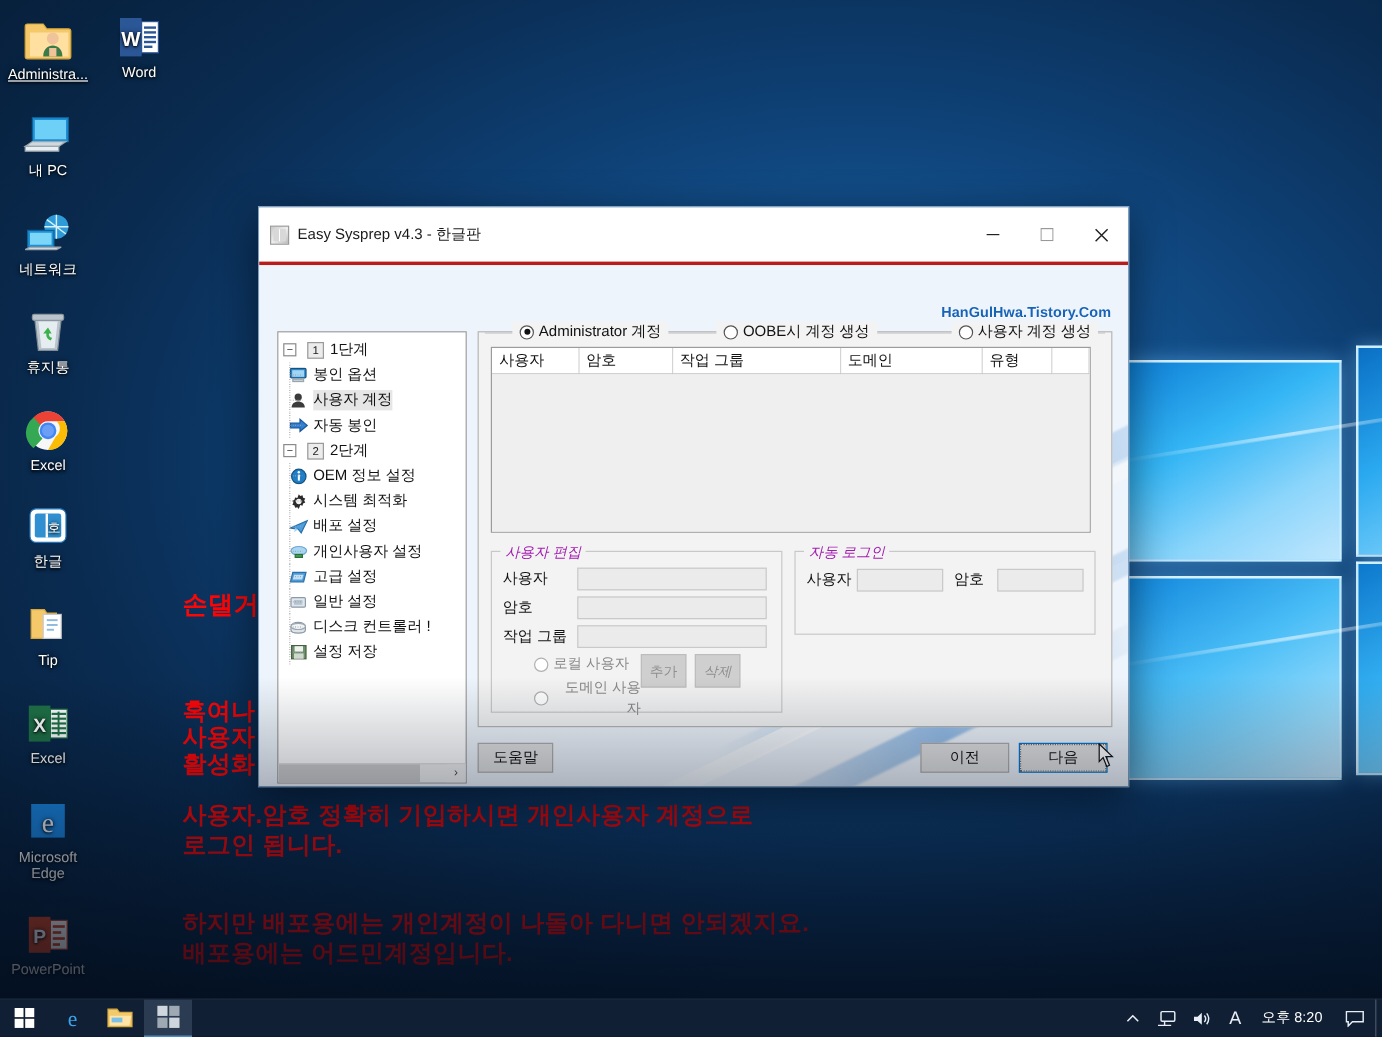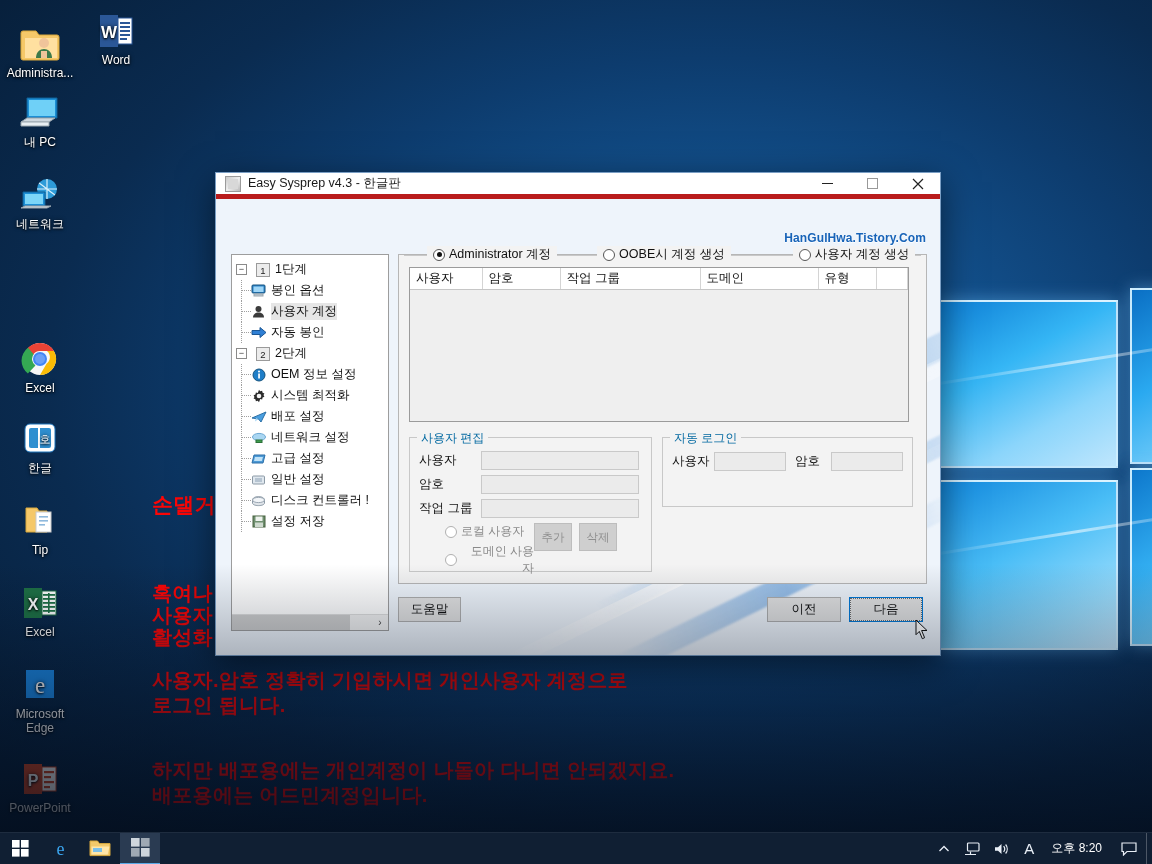--- a/index.html
+++ b/index.html
@@ -67,22 +67,22 @@
   #showdesk { width:6px; height:32px; border-left:1px solid rgba(255,255,255,.25); }
 
   
   #win {
     position:absolute; left:215px; top:172px; width:726px; height:484px;
     background:#f0f0f0; border:1px solid #7a9ec4;
     box-shadow: 0 10px 34px rgba(0,0,0,.55);
     display:flex; flex-direction:column;
   }
   #titlebar {
-    height:26px; background:#ffffff; display:flex; align-items:center;
-    border-bottom:5px solid #b91c1c; flex:none;
+    height:48px; background:#ffffff; display:flex; align-items:center;
+    border-bottom:3px solid #b91c1c; flex:none;
   }
   #titlebar .ticon {
     width:16px; height:16px; margin:0 7px 0 9px; flex:none;
     background:
       linear-gradient(135deg,#c9c9c9 0%,#efefef 50%,#b9b9b9 100%);
     border:1px solid #9b9b9b;
     position:relative;
   }
   #titlebar .ticon::after{
     content:""; position:absolute; left:2px; top:2px; right:2px; bottom:2px;
@@ -120,21 +120,21 @@
   }
   #tree-scroll { position:absolute; left:0; right:0; bottom:0; height:16px; background:#f0f0f0; border-top:1px solid #ddd; }
   #tree-scroll .thumb { position:absolute; left:0; top:0; width:118px; height:15px; background:#cdcdcd; }
   #tree-scroll .arrow-r { position:absolute; right:0; top:0; width:16px; height:15px;
       display:flex; align-items:center; justify-content:center; font-size:10px; color:#444; background:#f0f0f0; }
   .tnode { display:flex; align-items:center; height:21px; padding-left:4px; white-space:nowrap; }
   .tnode .exp { width:11px; height:11px; border:1px solid #8a8a8a; background:#fff; color:#333;
       font-size:9px; line-height:9px; text-align:center; margin-right:3px; flex:none; }
   .tnode .numbox { width:14px; height:14px; border:1px solid #9a9a9a; background:#ececec;
       font-size:9.5px; line-height:13px; text-align:center; margin-right:5px; flex:none; color:#222; }
-  .tchild { display:flex; align-items:center; height:21px; padding-left:18px; white-space:nowrap; position:relative; }
+  .tchild { display:flex; align-items:center; height:21px; padding-left:8px; white-space:nowrap; position:relative; }
   .tchild .ico { width:17px; height:15px; margin-right:4px; flex:none; display:flex; align-items:center; justify-content:center; }
   .tchild.sel .txt { background:#e6e6e6; }
   .dots { position:absolute; left:9px; top:0; bottom:0; width:1px;
     background-image:linear-gradient(to bottom, #a0a0a0 1px, transparent 1px);
     background-size:1px 2px; }
   .dash { position:absolute; left:10px; top:10px; width:10px; height:1px;
     background-image:linear-gradient(to right, #a0a0a0 1px, transparent 1px);
     background-size:2px 1px; }
 
   
@@ -158,21 +158,21 @@
     padding:2px 6px; height:21px; background:#fff;
     border-right:1px solid #d4d4d4; border-bottom:1px solid #c6c6c6;
   }
   #grid .body { height:132px; background:#efefef; }
 
   .fieldset {
     position:absolute; border:1px solid #c8c8c8; background:transparent;
   }
   .fieldset > .legend {
     position:absolute; top:-8px; left:7px; background:#f3f3f3; padding:0 4px;
-    font-size:12px; color:#0369a1;
+    font-size:12px; color:#a21caf;font-style:italic;
   }
   .frow { display:flex; align-items:center; margin-bottom:5px; }
   .flabel { font-size:12.5px; color:#111; }
   .finput {
     background:#ebebeb; border:1px solid #c9c9c9; height:19px;
   }
   .btn-sm {
     background:#cfcfcf; border:1px solid #bdbdbd; color:#8e8e8e;
     font-size:11.5px; width:38px; height:28px;
   }
@@ -211,21 +211,21 @@
 
   <div class="hero" style="left:938px; top:300px; width:372px; height:348px;">
     <div class="pane p1"></div>
     <div class="pane p2"></div>
     <div class="pane p3"></div>
     <div class="pane p4"></div>
     <div class="streak" style="left:-10px; top:60px; width:300px;"></div>
     <div class="streak" style="left:-10px; top:230px; width:300px;"></div>
   </div>
 
-  <div class="dicon" style="left:2px; top:17px;">
+  <div class="dicon" style="left:2px; top:6px;text-decoration:underline;">
     <span class="glyph">
       <svg width="40" height="38" viewBox="0 0 40 38">
         <path d="M3 6h13l3 4h18a2 2 0 0 1 2 2v21a2 2 0 0 1-2 2H3a2 2 0 0 1-2-2V8a2 2 0 0 1 2-2z" fill="#f5c869" stroke="#d9a83c"></path>
         <path d="M5 13h32v20H5z" fill="#ffe0a0"></path>
         <circle cx="24" cy="18" r="5" fill="#f0c49a"></circle>
         <path d="M16 33c0-6 4-9 8-9s8 3 8 9z" fill="#3d7a4a"></path>
         <path d="M21 26h6v7h-6z" fill="#f0c49a"></path>
       </svg>
     </span>
     <span class="lbl">Administra...</span>
@@ -267,20 +267,31 @@
         <circle cx="28" cy="13" r="10" fill="#2e9bd8"></circle>
         <path d="M18 13h20M28 3v20M20 7c6 4 10 8 16 12" stroke="#d8f0fb" fill="none" stroke-width="1.2"></path>
         <path d="M4 16h22v14H4z" fill="#1c8fd6" stroke="#0f5f94"></path>
         <path d="M6 18h18v10H6z" fill="#7cd6f8"></path>
         <path d="M2 32h26l4-2H6z" fill="#cfd8df" stroke="#9aa6ae"></path>
       </svg>
     </span>
     <span class="lbl">네트워크</span>
   </div>
 
+  <div class="dicon" style="left:2px; top:250px;">
+    <span class="glyph">
+      <svg width="34" height="38" viewBox="0 0 34 38">
+        <path d="M6 8h22l-3 26H9z" fill="#c9d2d8" stroke="#8b969e" opacity=".92"></path>
+        <path d="M9 10h16l-2.5 22h-11z" fill="#e6edf1"></path>
+        <rect x="4" y="4" width="26" height="5" rx="1.5" fill="#b9c4cc" stroke="#8b969e"></rect>
+        <path d="M17 15l3 5h-2.2a2.8 2.8 0 0 0 2.7 3.5l-1.2 2.2A5 5 0 0 1 15.6 20H13z" fill="#3bb34a"></path>
+      </svg>
+    </span>
+    <span class="lbl">휴지통</span>
+  </div>
 
   <div class="dicon" style="left:2px; top:332px;">
     <span class="glyph">
       <svg width="38" height="38" viewBox="0 0 38 38">
         <circle cx="19" cy="19" r="16" fill="#f7f7f7"></circle>
         <path d="M19 3a16 16 0 0 1 13.9 8H19a8 8 0 0 0-7 4.1L5.6 9.6A16 16 0 0 1 19 3z" fill="#ea4335"></path>
         <path d="M5.6 9.6L12 15.1A8 8 0 0 0 15.4 26L9 35A16 16 0 0 1 5.6 9.6z" fill="#34a853" transform="rotate(8 19 19)"></path>
         <path d="M32.9 11A16 16 0 0 1 19 35l6.5-11.3A8 8 0 0 0 26 11z" fill="#fbbc05"></path>
         <circle cx="19" cy="19" r="7" fill="#4285f4"></circle>
         <circle cx="19" cy="19" r="5" fill="#fff" opacity=".22"></circle>
@@ -497,21 +508,21 @@
 
           <div class="tchild">
             <span class="dots"></span>
               <span class="dash"></span>
             <span class="ico">
               <svg width="16" height="13" viewBox="0 0 16 13">
                   <ellipse cx="8" cy="6" rx="6.5" ry="3.6" fill="#a9d6f2" stroke="#6da9d4"></ellipse>
                   <rect x="5" y="9" width="6" height="2.5" fill="#3f9e4e" stroke="#2c7038"></rect>
                 </svg>
             </span>
-            <span class="txt">네트워크 설정</span>
+            <span class="txt">개인사용자 설정</span>
           </div>
 
           <div class="tchild">
             <span class="dots"></span>
               <span class="dash"></span>
             <span class="ico">
               <svg width="15" height="12" viewBox="0 0 15 12">
                   <path d="M3 2h11l-2 8H1z" fill="#4d9ad6" stroke="#2c6fa8"></path>
                   <path d="M4 4h8l-1.2 4H3z" fill="#bfe2f8"></path>
                 </svg>
@@ -617,21 +628,21 @@
                 <span style="display:flex; align-items:center; font-size:12px; color:#8a8a8a;">
                   <span class="rd" style="border-color:#b0b0b0;"></span>
                   <span>로컬 사용자</span>
                 </span>
                 <span style="display:flex; align-items:center; font-size:12px; color:#8a8a8a; margin-top:3px;">
                   <span class="rd" style="border-color:#b0b0b0;"></span>
                   <span>도메인 사용자</span>
                 </span>
               </div>
               <span class="btn-sm" style="margin-right:7px; display:flex; align-items:center; justify-content:center;">추가</span>
-              <span class="btn-sm" style="display:flex; align-items:center; justify-content:center;">삭제</span>
+              <span class="btn-sm" style="display:flex; align-items:center; justify-content:center;font-style:italic;">삭제</span>
             </div>
           </div>
         </div>
 
         <div class="fieldset" style="left:263px; top:182px; width:251px; height:70px;">
           <span class="legend">자동 로그인</span>
           <div style="padding:14px 9px 0 9px;">
             <div class="frow">
               <span class="flabel" style="width:42px;">사용자</span>
               <span class="finput" style="width:72px;"></span>

